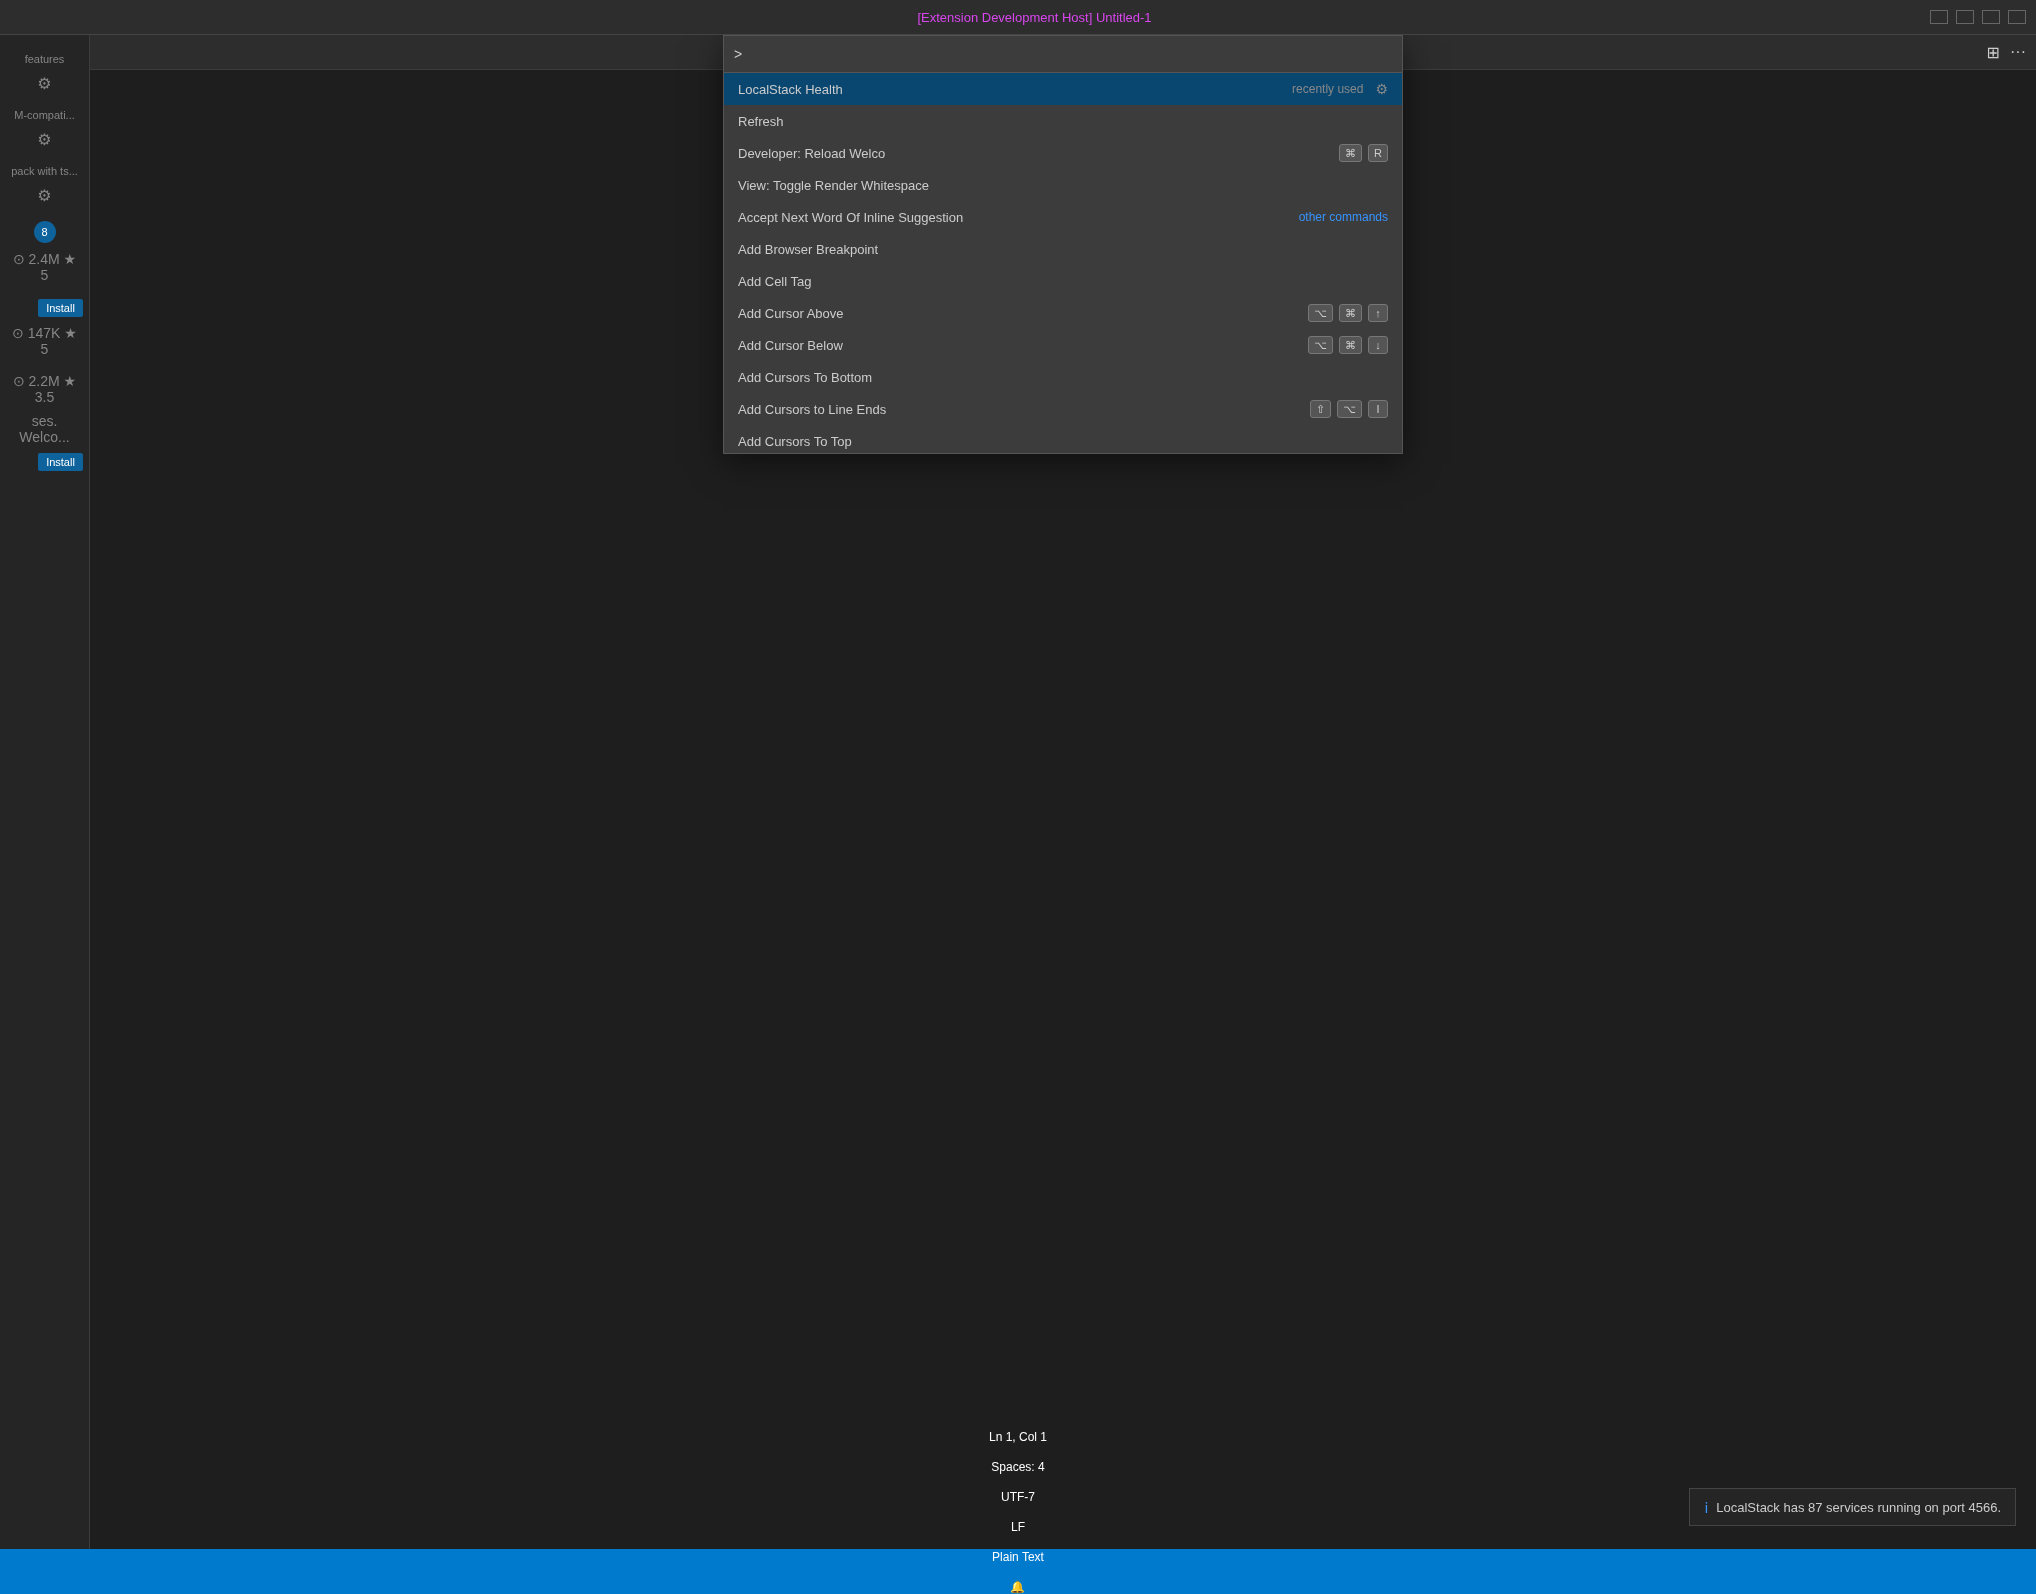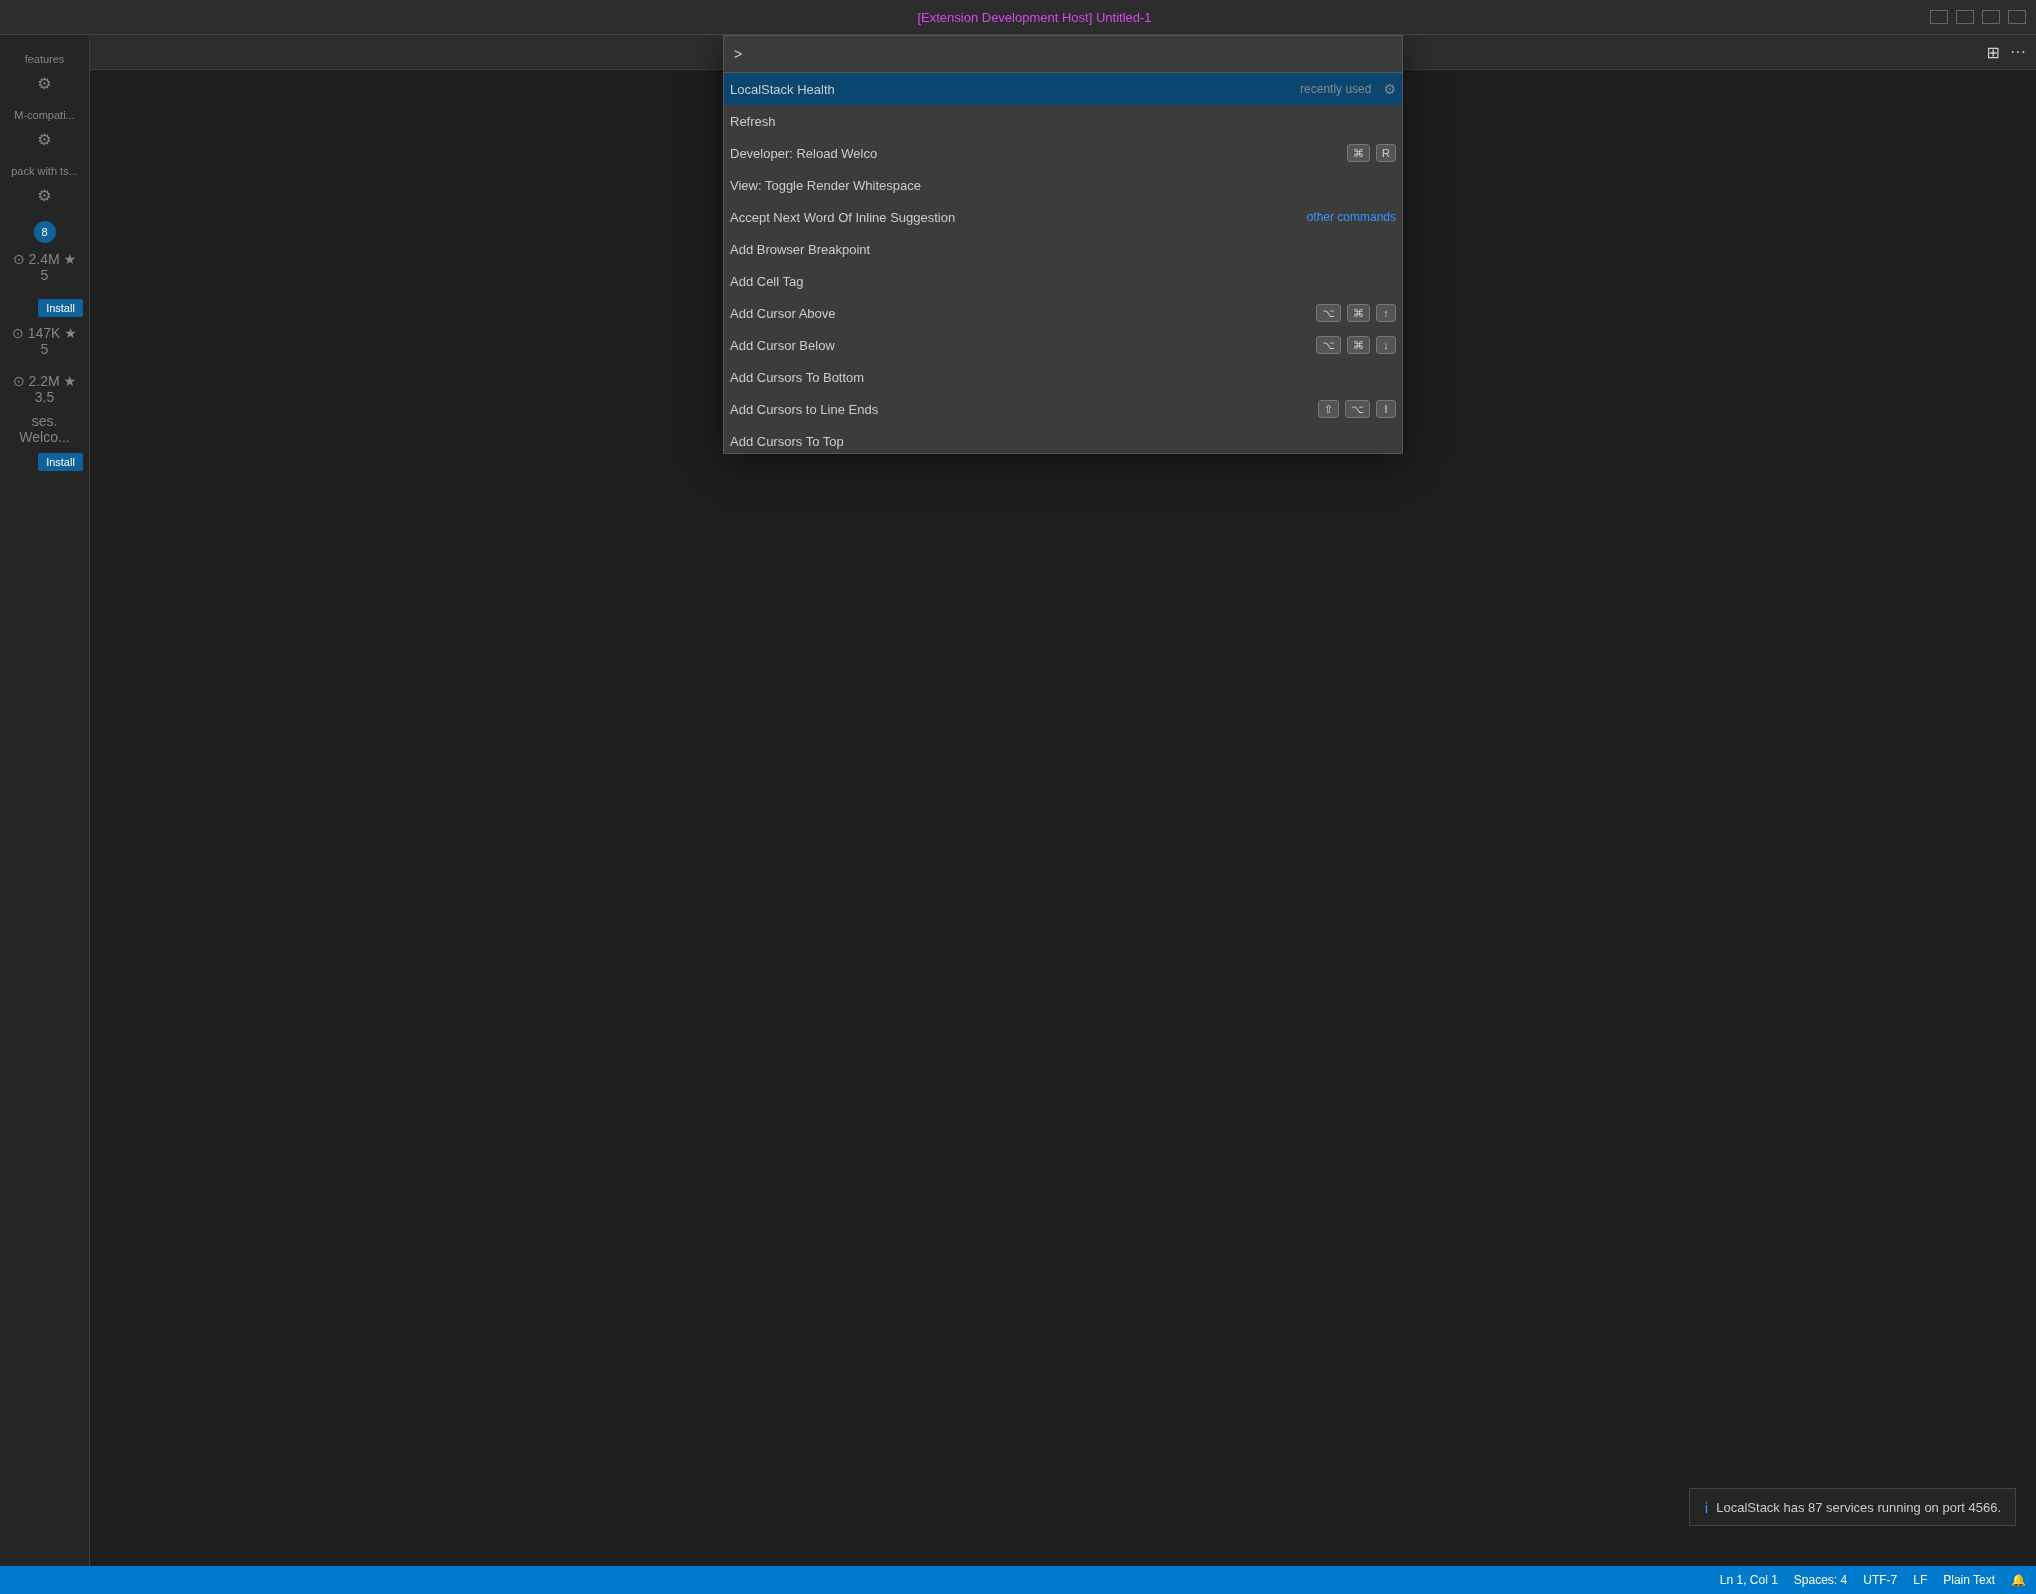--- a/index.html
+++ b/index.html
@@ -192,21 +192,21 @@
     }
 
     .command-list {
       max-height: 380px;
       overflow-y: auto;
     }
 
     .command-item {
       display: flex;
       align-items: center;
-      padding: 6px 6px;
+      padding: 6px 14px;
       cursor: pointer;
       min-height: 32px;
     }
 
     .command-item.active {
       background: #094771;
     }
 
     .command-item-text {
       flex: 1;
@@ -277,31 +277,32 @@
       font-size: 13px;
     }
 
     .info-icon {
       color: #3794ff;
       font-size: 15px;
     }
 
     
     .status-bar {
-      height: 28px;
+      height: 45px;
       background: #007acc;
       display: flex;
       align-items: center;
       justify-content: flex-end;
-      padding: 12px 10px;
+      padding: 0 10px;
       gap: 16px;
       position: absolute;
       bottom: 0;
       left: 0;
       right: 0;
+      flex-direction: column;
     }
 
     .status-item {
       color: white;
       font-size: 12px;
       cursor: pointer;
     }
   </style>
 </head>
 <body>

